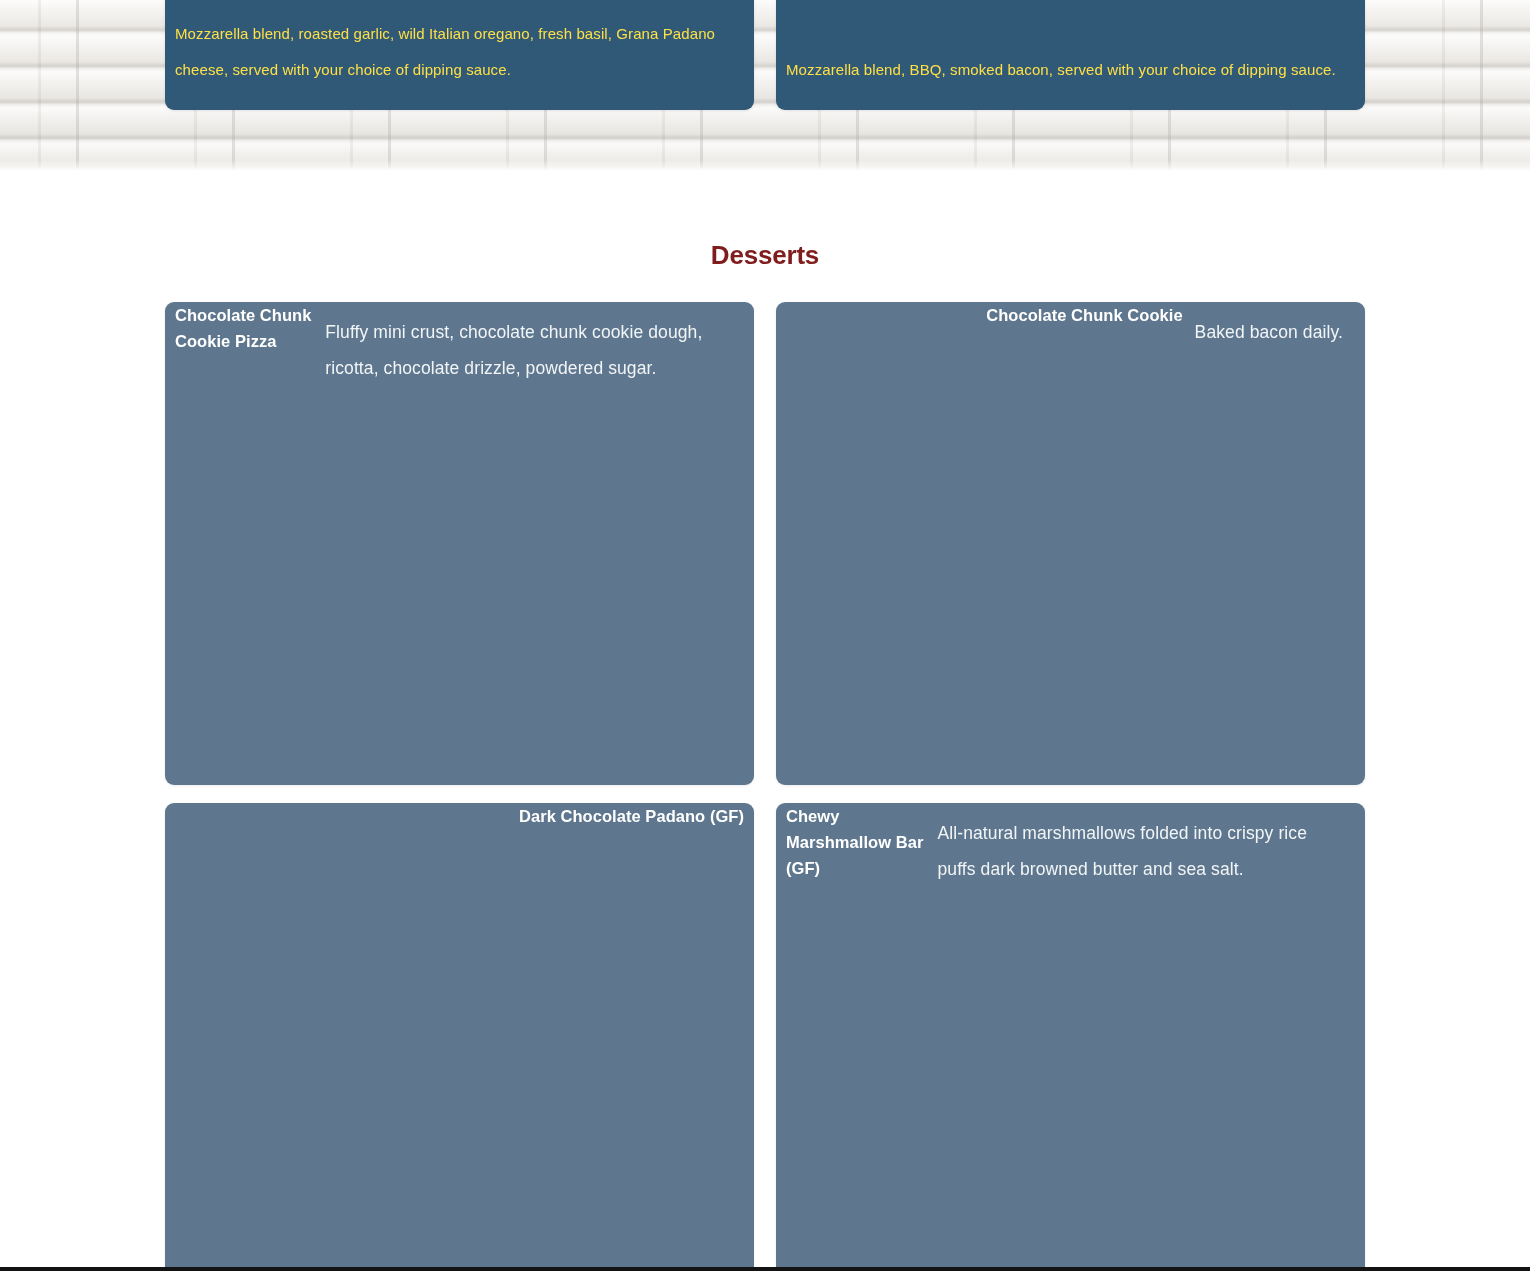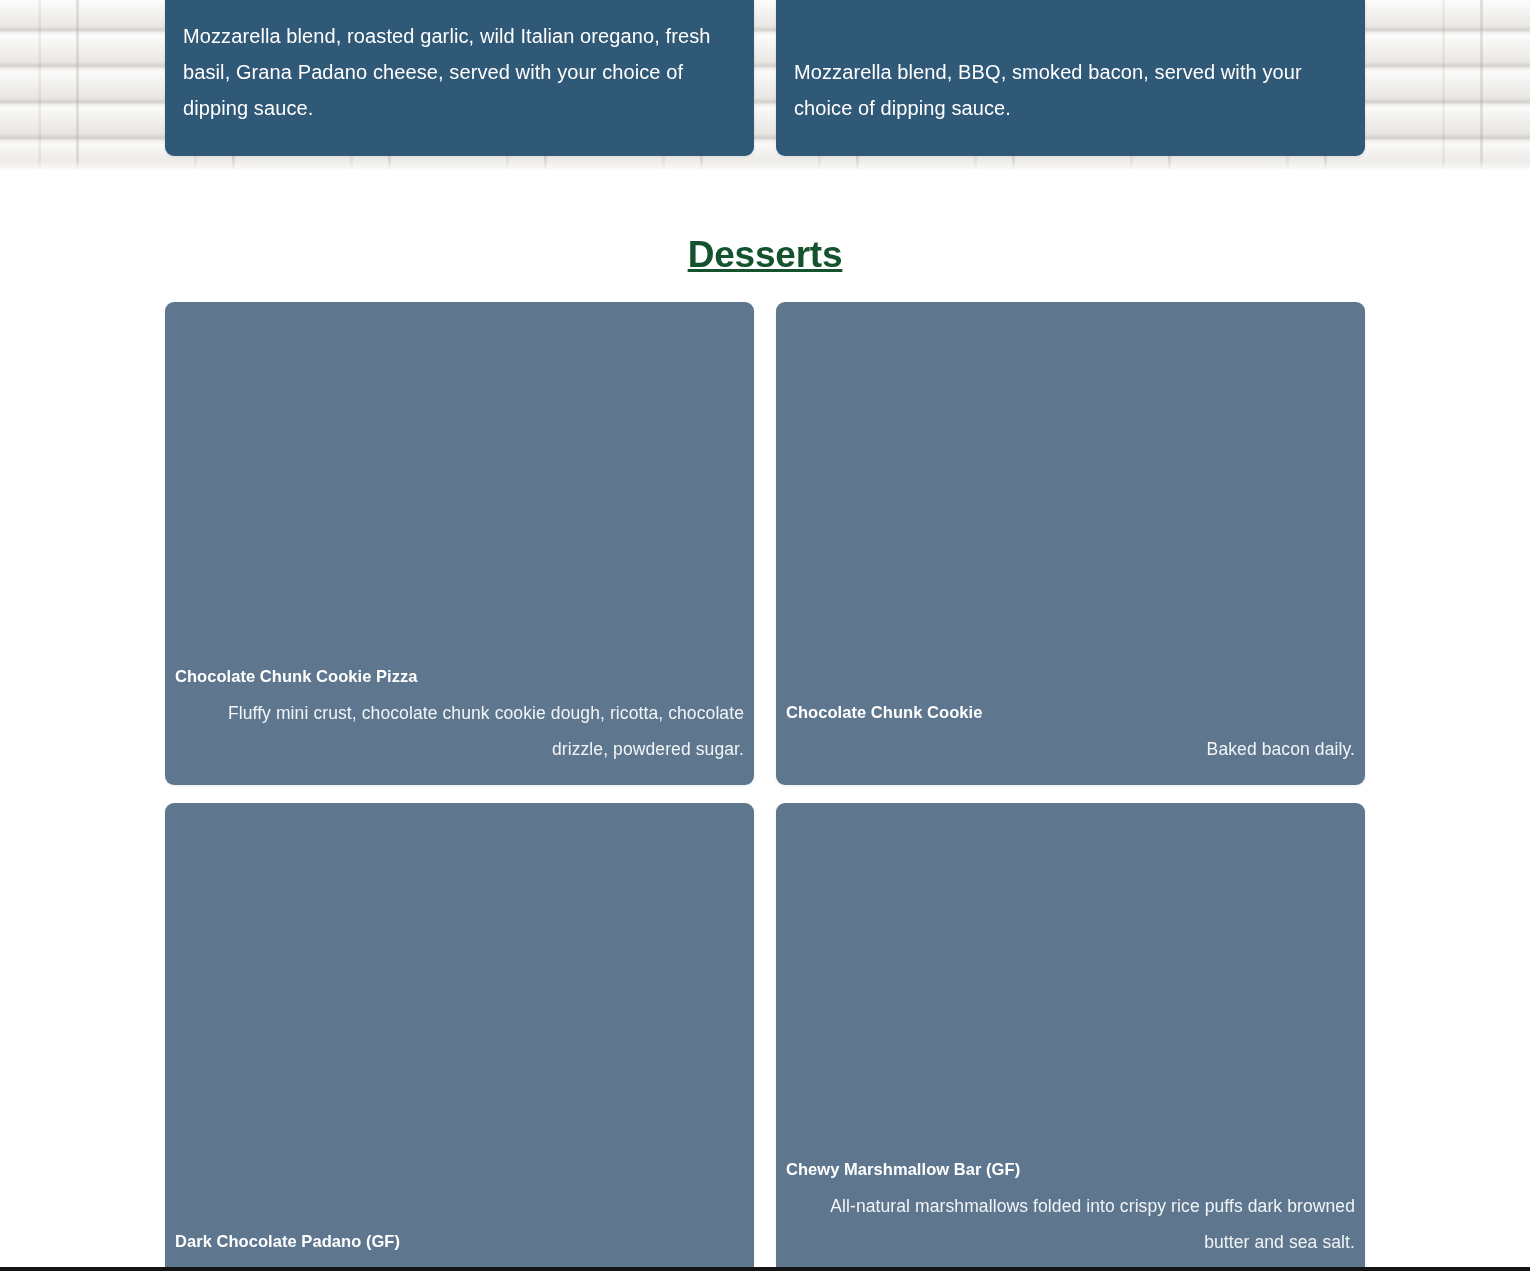--- a/index.html
+++ b/index.html
@@ -89,85 +89,83 @@
     flex: 1 1 0;
     background: #305877;
     border-radius: 9px;
     min-height: 200px;
     padding: 100px 10px 22px 10px;
     box-shadow: 0 1px 3px rgba(0,0,0,0.10);
     display: flex;
     align-items: flex-end;
   }
   .top-card-desc {
-    color: #ffffff;
-    font-size: 20px;
+    color: #fde047;
+    font-size: 15px;
     line-height: 36px;
     font-weight: 400;
     letter-spacing: 0.1px;
-    margin: 8px;
+    margin: 0;
   }
 
   
   .desserts-section {
     position: absolute;
     left: 0;
     top: 170px;
     width: 1530px;
     background: #ffffff;
   }
   .section-title {
     margin: 0;
     padding-top: 62px;
     text-align: center;
-    font-size: 37px;
+    font-size: 26px;
     line-height: 46px;
     font-weight: 700;
-    color: #14532d;
+    color: #7f1d1d;
     letter-spacing: -0.2px;
-    text-decoration: underline;
   }
   .dessert-grid {
     margin: 24px auto 0 auto;
     width: 1200px;
     display: grid;
     grid-template-columns: 1fr 1fr;
     column-gap: 22px;
     row-gap: 18px;
   }
   .dessert-card {
     background: #5e778e;
     border-radius: 9px;
     box-shadow: 0 1px 3px rgba(0,0,0,0.08);
     display: flex;
-    flex-direction: column;
+    flex-direction: row;
     justify-content: flex-end;
     padding: 0 10px 18px 10px;
   }
   .dessert-card.tall-a { height: 483px; }
   .dessert-card.tall-b { height: 483px; }
   .dessert-card.tall-c { height: 475px; }
   .dessert-card.tall-d { height: 475px; }
 
   .dessert-name {
     margin: 0 0 6px 0;
     color: #ffffff;
     font-size: 16.5px;
     line-height: 26px;
     font-weight: 700;
     letter-spacing: 0.05px;
   }
   .dessert-desc {
-    margin: 0;
+    margin: 12px;
     color: #f2f5f7;
     font-size: 17.5px;
     line-height: 36px;
     font-weight: 400;
     letter-spacing: 0.1px;
-    text-align: right;
   }
 
   .bottom-rule {
     position: absolute;
     left: 0;
     bottom: 0;
     width: 1530px;
     height: 4px;
     background: #131313;
   }

